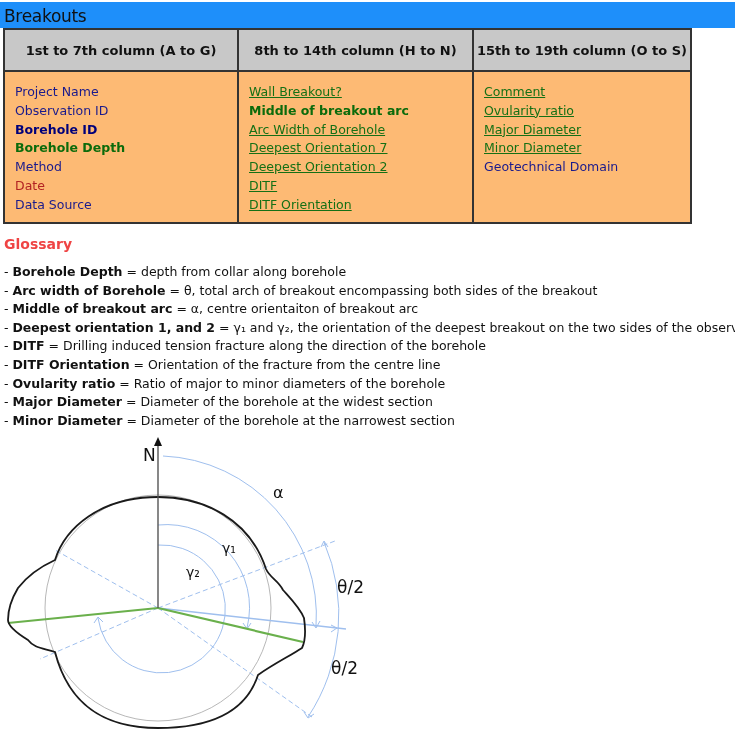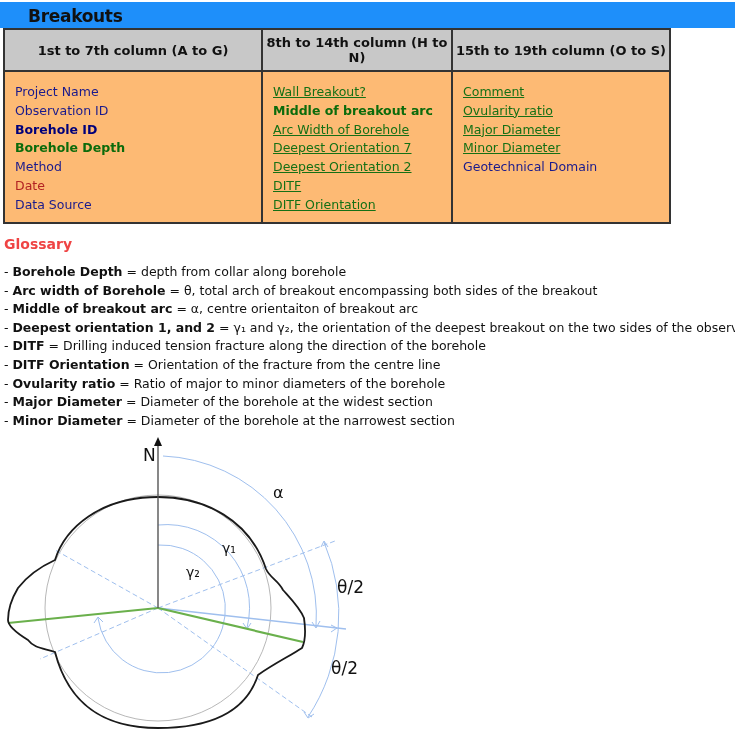--- a/index.html
+++ b/index.html
@@ -13,26 +13,25 @@
     }
     .title-bar {
       position: absolute;
       left: 0; top: 2px;
       width: 735px; height: 26px;
       background: #1e8ffa;
       box-sizing: border-box;
       padding-left: 4px;
     }
     .title-bar span {
-      font-weight: bold;
+      font-weight: normal;
       font-size: 17px;
       line-height: 28px;
       color: #111111;
       letter-spacing: -0.3px;
-      margin-left: 24px;
     }
     .col-table {
       position: absolute;
       left: 3px; top: 28px;
       border-collapse: collapse;
       font-size: 12.5px;
     }
     .col-table th {
       background: #c8c8c8;
       border: 2px solid #333333;
@@ -91,22 +90,22 @@
 </head>
 <body>
 
 <div class="title-bar">
   <span>Breakouts</span>
 </div>
 
 <table class="col-table">
   <thead>
     <tr>
-      <th style="width:258px">1st to 7th column (A to G)</th>
-      <th style="width:190px">8th to 14th column (H to N)</th>
+      <th style="width:234px">1st to 7th column (A to G)</th>
+      <th style="width:235px">8th to 14th column (H to N)</th>
       <th style="width:218px">15th to 19th column (O to S)</th>
     </tr>
   </thead>
   <tbody>
     <tr>
       <td>
         <div class="c-blue">Project Name</div>
         <div class="c-blue">Observation ID</div>
         <div class="c-navy-b">Borehole ID</div>
         <div class="c-green-b">Borehole Depth</div>

